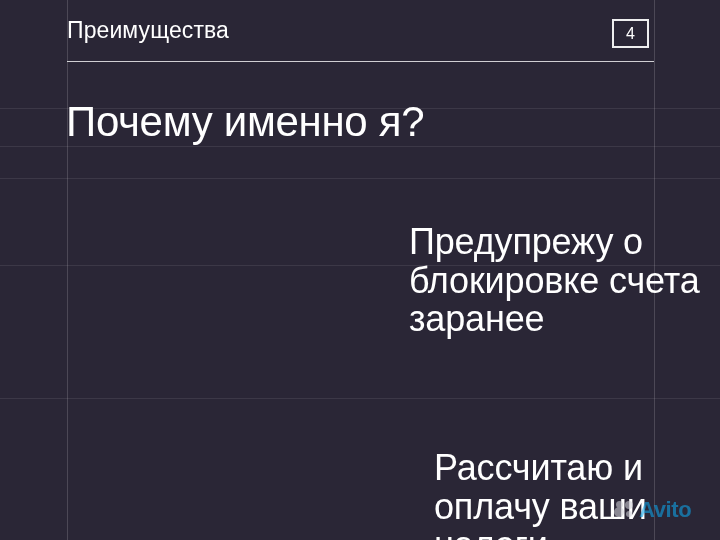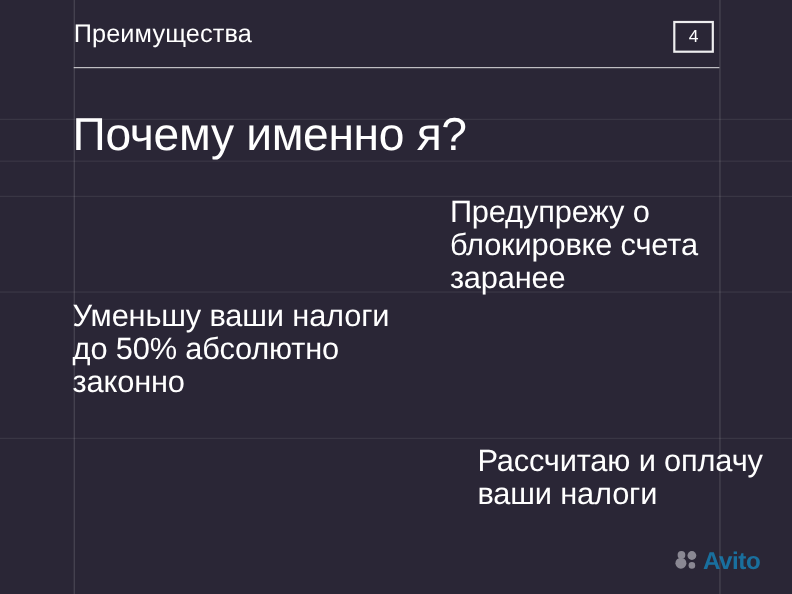--- a/index.html
+++ b/index.html
@@ -95,26 +95,27 @@
     line-height: 1.08;
     letter-spacing: -0.3px;
     color: #ffffff;
     white-space: nowrap;
     text-align: center;
   }
 
   
   .benefit {
     position: absolute;
-    font-size: 28px;
+    font-size: 36px;
     font-weight: 400;
     line-height: 1.07;
     letter-spacing: -0.15px;
     color: #ffffff;
     white-space: pre-line;
+    margin-top: 45px;
   }
   .benefit-1 {
     left: 409px;
     top: 178px;
     width: 300px;
   }
   .benefit-2 {
     left: 66px;
     top: 272px;
     width: 320px;
@@ -181,21 +182,20 @@
       <span>4</span>
     </div>
 
     <div class="header-rule"></div>
   </div>
 
   <div class="main-title">Почему именно я?</div>
 
   <div class="benefit benefit-1">Предупрежу о блокировке счета заранее</div>
 
-  <div class="benefit benefit-2">Уменьшу ваши налоги до 50% абсолютно законно</div>
 
   <div class="benefit benefit-3">Рассчитаю и оплачу ваши налоги</div>
 
   <div class="watermark">
     <span class="wm-dots">
       <i class="d1"></i>
         <i class="d2"></i>
         <i class="d3"></i>
         <i class="d4"></i>
     </span>

